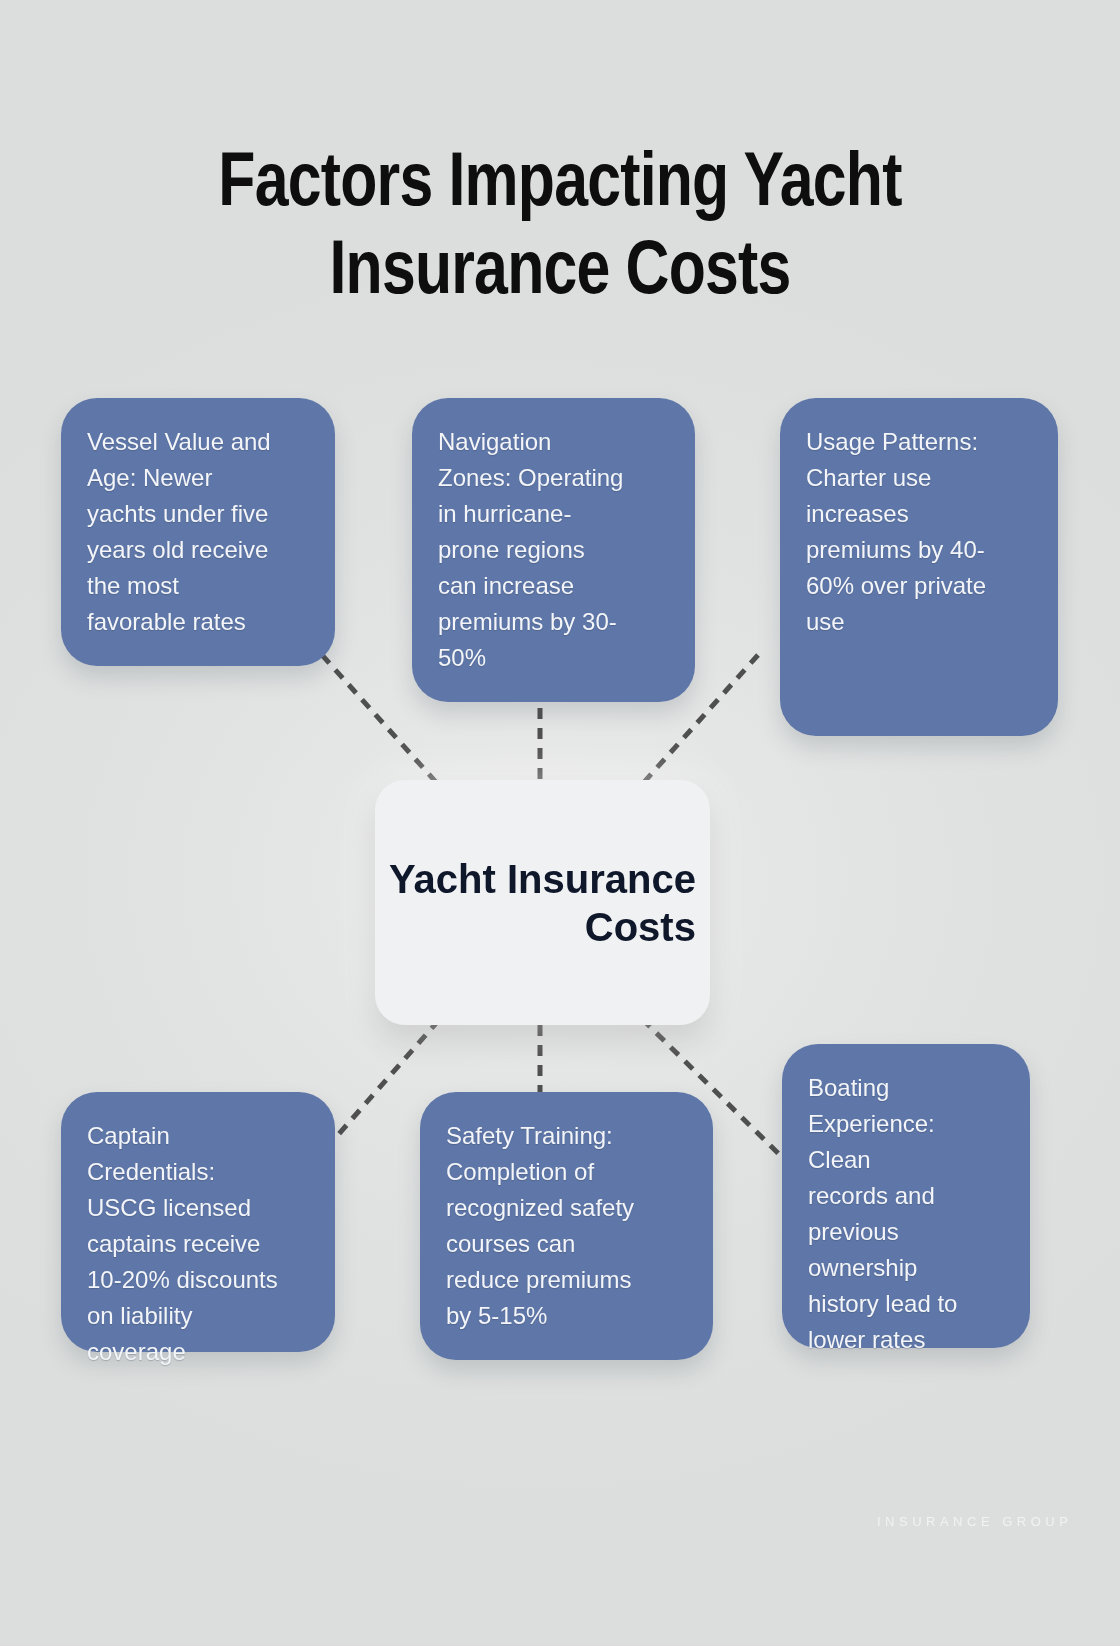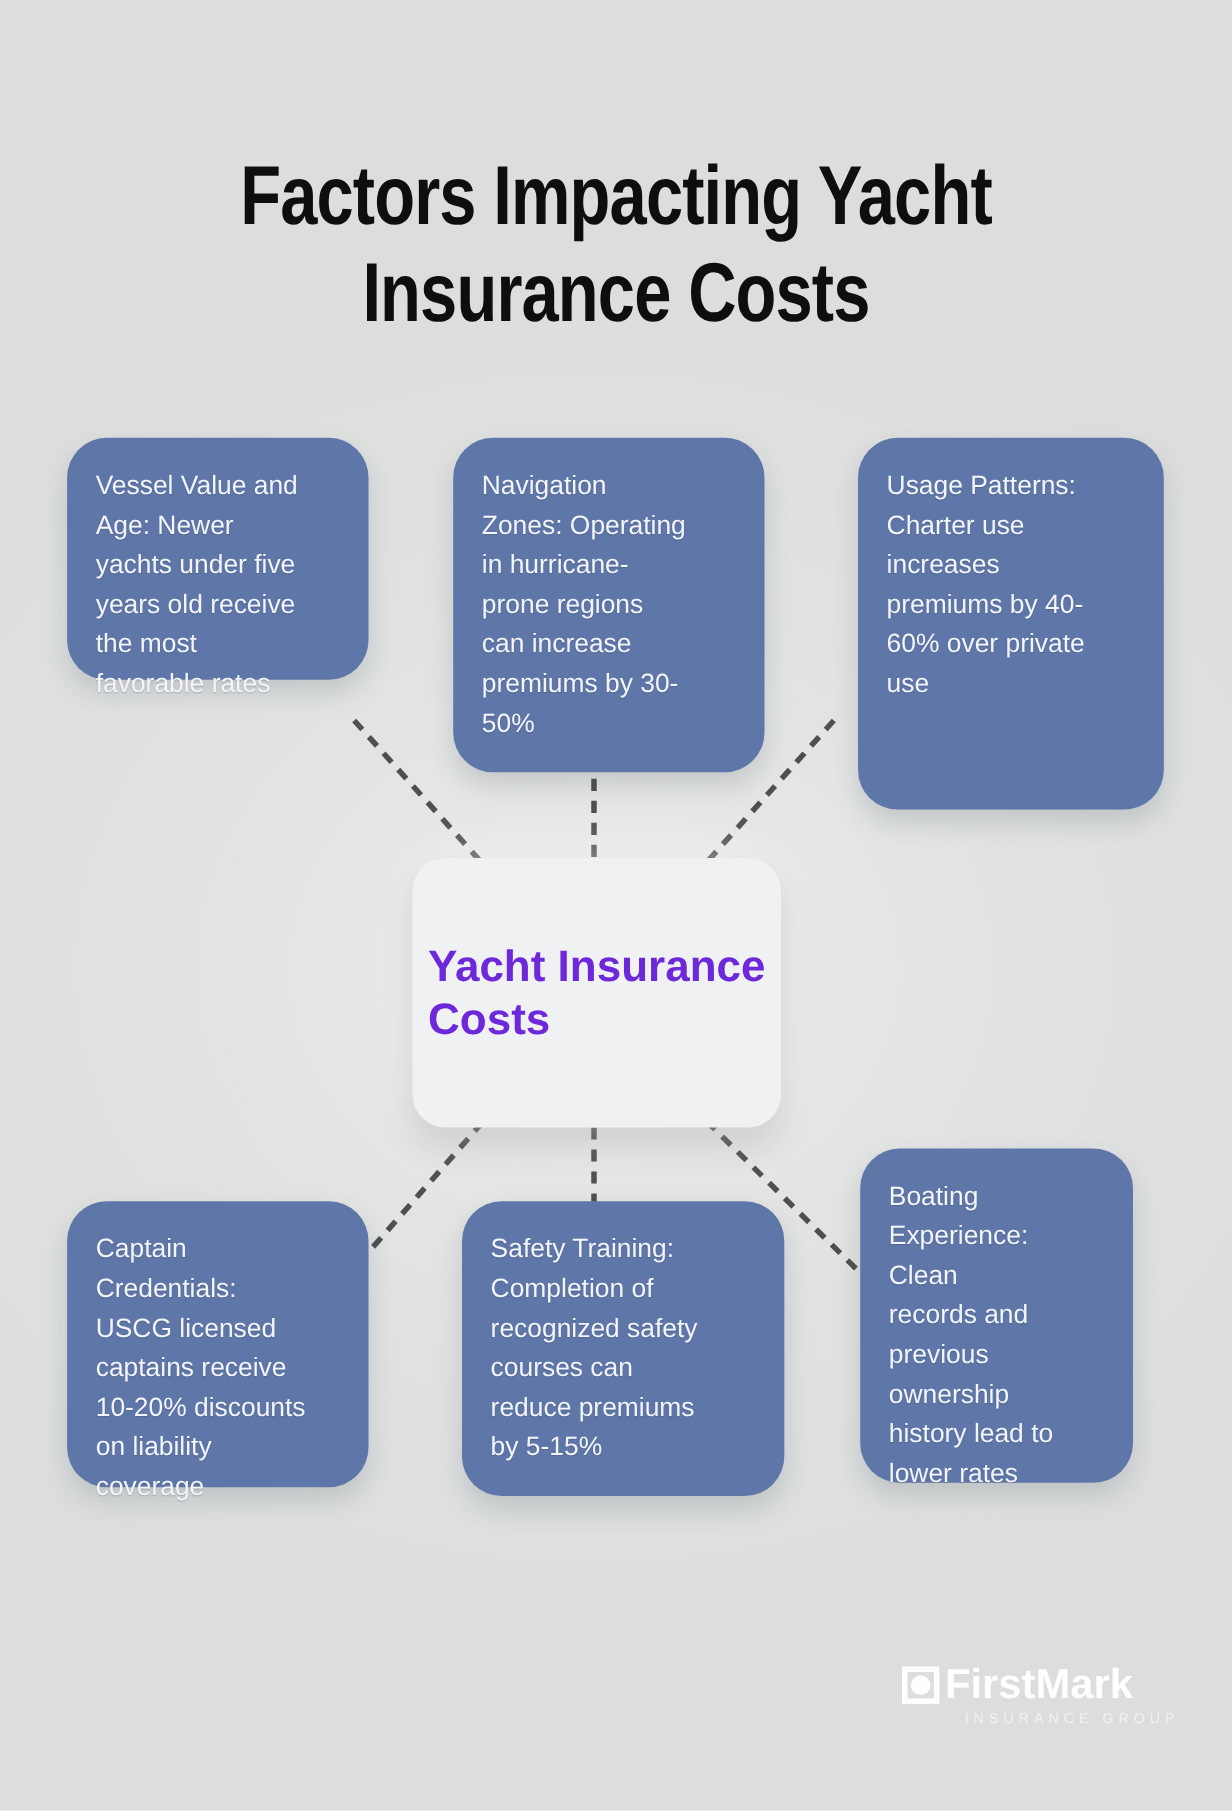--- a/index.html
+++ b/index.html
@@ -18,35 +18,35 @@
   .connectors{position:absolute;left:0;top:0;width:1120px;height:1646px;}
   .connectors line{stroke:#4f4f4f;stroke-width:5;stroke-dasharray:11 9;}
   .factor-box{
     position:absolute;box-sizing:border-box;
     background:#5f77a8;border-radius:36px;
     padding:26px;color:#f3f5f9;
     font-size:24px;line-height:36px;
     box-shadow:0 12px 22px rgba(60,70,90,0.18);
   }
   .factor-text{white-space:pre-line;text-shadow:0 1px 1px rgba(40,50,70,0.25);}
-  .b1{left:61px;top:398px;width:274px;height:220px;}
+  .b1{left:61px;top:398px;width:274px;height:268px;}
   .b2{left:412px;top:398px;width:283px;height:304px;}
   .b3{left:780px;top:398px;width:278px;height:338px;}
   .b4{left:61px;top:1092px;width:274px;height:260px;}
   .b5{left:420px;top:1092px;width:293px;height:268px;}
   .b6{left:782px;top:1044px;width:248px;height:304px;}
   .center-node{
     position:absolute;left:375px;top:780px;width:335px;height:245px;
     background:#f0f1f2;border-radius:30px;
     box-shadow:0 16px 30px rgba(0,0,0,0.12),0 0 46px rgba(255,255,255,0.55);
     display:flex;align-items:center;justify-content:center;
   }
   .center-label{
-    color:#6d28d9;font-weight:700;font-size:40px;line-height:48px;
-    text-align:left;white-space:pre-line;
+    color:#0f172a;font-weight:700;font-size:40px;line-height:48px;
+    text-align:right;white-space:pre-line;
   }
   .logo{position:absolute;left:820px;top:1512px;color:#ffffff;}
   .logo-row{display:flex;align-items:center;gap:5px;}
   .logo-icon{
     width:34px;height:34px;box-sizing:border-box;
     border:5px solid rgba(255,255,255,0.95);position:relative;flex:0 0 auto;
   }
   .logo-icon::after{
     content:"";position:absolute;inset:3px;border-radius:50%;
     background:rgba(255,255,255,0.95);
@@ -132,18 +132,14 @@
 history lead to
 lower rates</div>
 </div>
 
 <div class="center-node">
   <div class="center-label">Yacht Insurance
 Costs</div>
 </div>
 
 <div class="logo">
-  <div class="logo-row">
-    <div class="logo-icon"></div>
-    <div class="logo-name">FirstMark</div>
-  </div>
   <div class="logo-tagline">INSURANCE GROUP</div>
 </div>
 
 </body></html>

